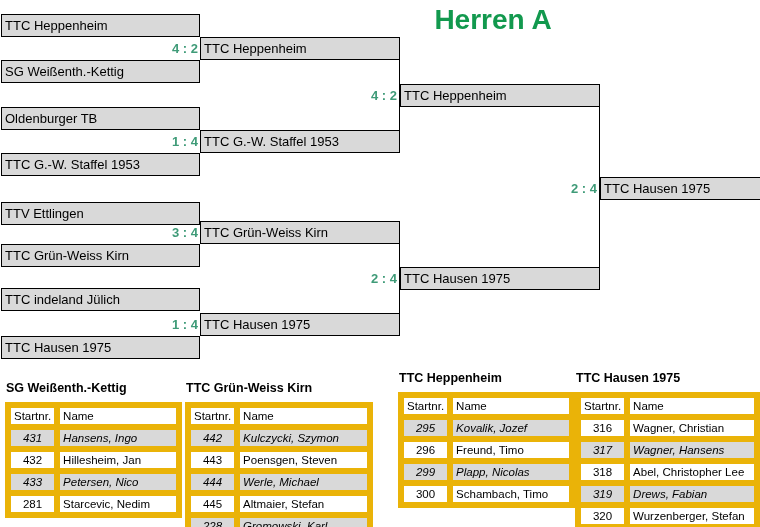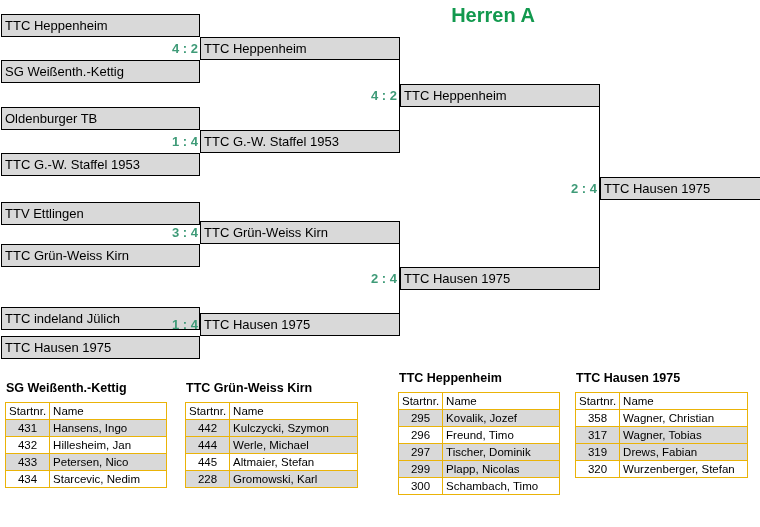--- a/index.html
+++ b/index.html
@@ -2,60 +2,60 @@
 <html><head>
 <meta charset="utf-8">
 <style>
   html,body{margin:0;padding:0;background:#fff;}
   .stage{
     position:relative;width:760px;height:527px;background:#ffffff;
     font-family:"Liberation Sans",sans-serif;color:#000;overflow:hidden;
   }
   .title{
     position:absolute;left:408px;top:4px;width:170px;text-align:center;
-    font-size:20px;font-weight:bold;color:#12994e;
+    font-size:28px;font-weight:bold;color:#12994e;
   }
   .bx{
     position:absolute;height:23px;background:#d9d9d9;border:1px solid #000;
     box-sizing:border-box;font-size:13px;line-height:21px;padding-left:3px;
     white-space:nowrap;overflow:hidden;
   }
   .r1{left:1px;width:199px}
   .r2{left:200px;width:200px}
   .r3{left:400px;width:200px}
   .fin{left:600px;width:160px;border-right:none}
   .score{
     position:absolute;width:76px;height:23px;line-height:23px;text-align:right;
     font-weight:bold;font-size:13px;color:#3f9b78;white-space:nowrap;
   }
   .vline{position:absolute;width:1px;background:#000;}
   .roster{position:absolute;}
   .rtitle{font-weight:bold;font-size:12.5px;line-height:14px;margin:0 0 7px 1px;white-space:nowrap;}
   table.rt{border-collapse:collapse;font-size:11.5px;table-layout:fixed;}
   .rt th,.rt td{
-    border:1px solid #eab308;padding:0 3px;height:16px;line-height:14px;
+    border:6px solid #eab308;padding:0 3px;height:16px;line-height:14px;
     font-weight:normal;text-align:left;white-space:nowrap;overflow:hidden;background:#fff;
   }
   .rt td.nr{text-align:center;}
-  .rt tr.odd td{background:#d9d9d9;}
+  .rt tr.odd td{background:#d9d9d9;font-style:italic;}
 </style>
 </head>
 <body>
 
 <div class="stage">
 
   <div class="title">Herren A</div>
 
   <div class="bx r1" style="top:14px">TTC Heppenheim</div>
   <div class="bx r1" style="top:60px">SG Weißenth.-Kettig</div>
   <div class="bx r1" style="top:107px">Oldenburger TB</div>
   <div class="bx r1" style="top:153px">TTC G.-W. Staffel 1953</div>
   <div class="bx r1" style="top:202px">TTV Ettlingen</div>
   <div class="bx r1" style="top:244px">TTC Grün-Weiss Kirn</div>
-  <div class="bx r1" style="top:307px">TTC indeland Jülich</div>
+  <div class="bx r1" style="top:288px">TTC indeland Jülich</div>
   <div class="bx r1" style="top:336px">TTC Hausen 1975</div>
 
   <div class="score" style="left:122px;top:37px">4 : 2</div>
   <div class="bx r2" style="top:37px">TTC Heppenheim</div>
   <div class="score" style="left:122px;top:130px">1 : 4</div>
   <div class="bx r2" style="top:130px">TTC G.-W. Staffel 1953</div>
   <div class="score" style="left:122px;top:221px">3 : 4</div>
   <div class="bx r2" style="top:221px">TTC Grün-Weiss Kirn</div>
   <div class="score" style="left:122px;top:313px">1 : 4</div>
   <div class="bx r2" style="top:313px">TTC Hausen 1975</div>
@@ -89,41 +89,45 @@
           </tr>
           <tr class="even">
             <td class="nr">432</td>
             <td class="nm">Hillesheim, Jan</td>
           </tr>
           <tr class="odd">
             <td class="nr">433</td>
             <td class="nm">Petersen, Nico</td>
           </tr>
           <tr class="even">
-            <td class="nr">434</td>
+            <td class="nr">281</td>
             <td class="nm">Starcevic, Nedim</td>
           </tr>
         </tbody>
     </table>
   </div>
 
   <div class="roster" style="left:185px;top:381px">
     <div class="rtitle">TTC Grün-Weiss Kirn</div>
     <table class="rt">
       <thead>
         <tr>
           <th style="width:37px">Startnr.</th>
           <th style="width:121px">Name</th>
         </tr>
       </thead>
       <tbody>
           <tr class="odd">
             <td class="nr">442</td>
             <td class="nm">Kulczycki, Szymon</td>
           </tr>
+          <tr class="even">
+            <td class="nr">443</td>
+            <td class="nm">Poensgen, Steven</td>
+          </tr>
           <tr class="odd">
             <td class="nr">444</td>
             <td class="nm">Werle, Michael</td>
           </tr>
           <tr class="even">
             <td class="nr">445</td>
             <td class="nm">Altmaier, Stefan</td>
           </tr>
           <tr class="odd">
             <td class="nr">228</td>
@@ -145,24 +149,20 @@
       <tbody>
           <tr class="odd">
             <td class="nr">295</td>
             <td class="nm">Kovalik, Jozef</td>
           </tr>
           <tr class="even">
             <td class="nr">296</td>
             <td class="nm">Freund, Timo</td>
           </tr>
           <tr class="odd">
-            <td class="nr">297</td>
-            <td class="nm">Tischer, Dominik</td>
-          </tr>
-          <tr class="odd">
             <td class="nr">299</td>
             <td class="nm">Plapp, Nicolas</td>
           </tr>
           <tr class="even">
             <td class="nr">300</td>
             <td class="nm">Schambach, Timo</td>
           </tr>
         </tbody>
     </table>
   </div>
@@ -171,26 +171,30 @@
     <div class="rtitle">TTC Hausen 1975</div>
     <table class="rt">
       <thead>
         <tr>
           <th style="width:36px">Startnr.</th>
           <th style="width:121px">Name</th>
         </tr>
       </thead>
       <tbody>
           <tr class="even">
-            <td class="nr">358</td>
+            <td class="nr">316</td>
             <td class="nm">Wagner, Christian</td>
           </tr>
           <tr class="odd">
             <td class="nr">317</td>
-            <td class="nm">Wagner, Tobias</td>
+            <td class="nm">Wagner, Hansens</td>
+          </tr>
+          <tr class="even">
+            <td class="nr">318</td>
+            <td class="nm">Abel, Christopher Lee</td>
           </tr>
           <tr class="odd">
             <td class="nr">319</td>
             <td class="nm">Drews, Fabian</td>
           </tr>
           <tr class="even">
             <td class="nr">320</td>
             <td class="nm">Wurzenberger, Stefan</td>
           </tr>
         </tbody>

